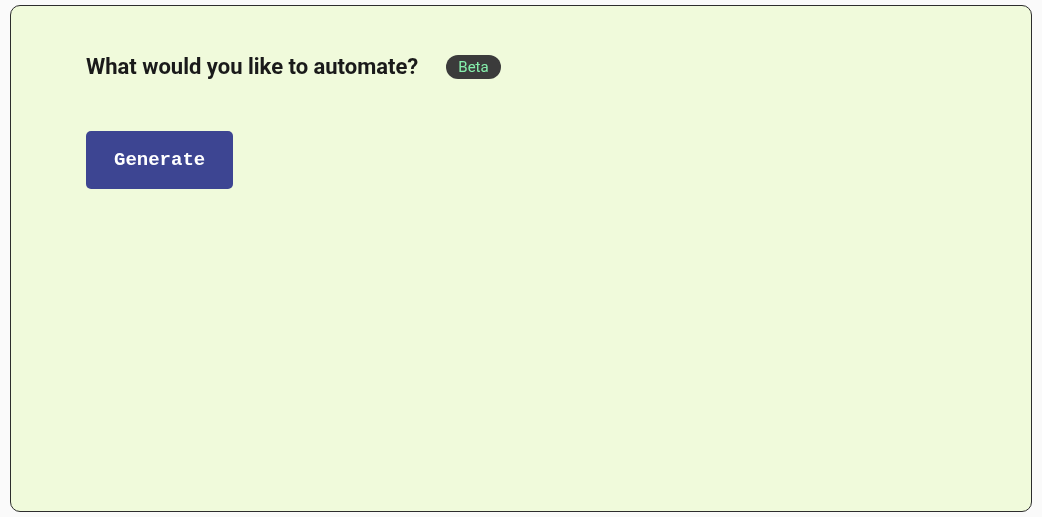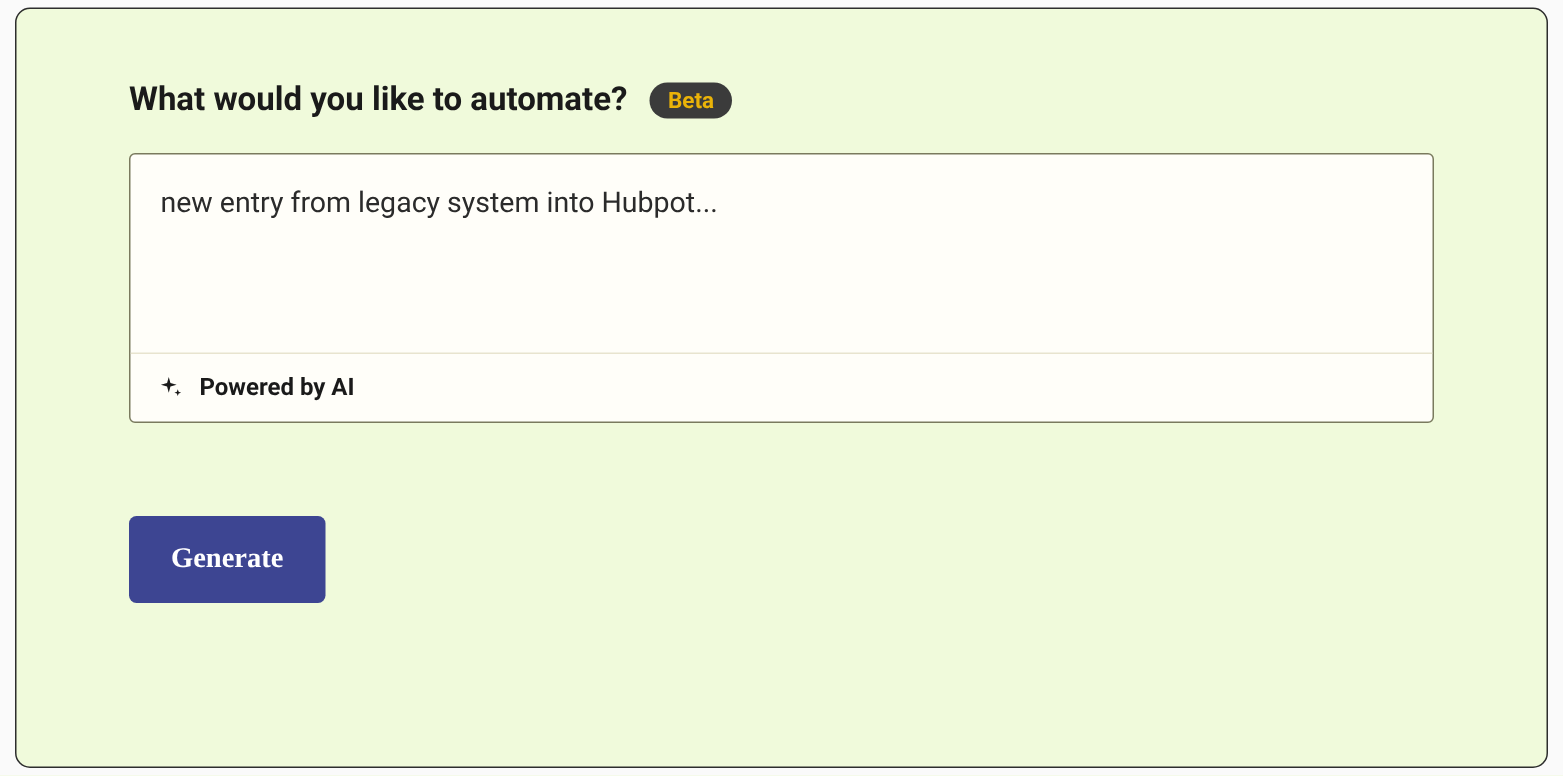--- a/index.html
+++ b/index.html
@@ -19,33 +19,33 @@
       border: 1px solid #2d2d2d;
       border-radius: 10px;
       margin: 5px 10px;
       padding: 48px 75px 40px 75px;
       height: 507px;
       position: relative;
     }
     .header-row {
       display: flex;
       align-items: center;
-      gap: 15px;
-      margin-bottom: 23px;
+      gap: 28px;
+      margin-bottom: 8px;
     }
     .heading {
       font-size: 22px;
       font-weight: 700;
       color: #1a1a1a;
     }
     .beta-badge {
       background: #3b3b3b;
-      color: #eab308;
+      color: #86efac;
       font-size: 15px;
-      font-weight: 700;
+      font-weight: 400;
       padding: 3px 12px;
       border-radius: 14px;
     }
     .input-box {
       background: #fffef9;
       border: 1px solid #7a7a5e;
       border-radius: 4px;
       overflow: hidden;
     }
     .textarea {
@@ -89,52 +89,42 @@
       text-decoration: underline;
       color: #3f3f3f;
       font-size: 17px;
       cursor: pointer;
       background: none;
       border: none;
       padding: 0;
       font-family: inherit;
     }
     .generate-btn {
-      margin-top: 62px;
+      margin-top: 44px;
       background: #3d4592;
       color: #fff;
       border: none;
       border-radius: 5px;
       font-size: 19px;
       font-weight: 700;
       padding: 18px 28px;
       cursor: pointer;
-      font-family: Liberation Serif, serif;
+      font-family: Liberation Mono, monospace;
     }
     .sparkle-icon {
       flex-shrink: 0;
     }
   </style>
 </head>
 <body>
 
 <div class="panel">
 
   <div class="header-row">
     <h2 class="heading">What would you like to automate?</h2>
     <span class="beta-badge">Beta</span>
   </div>
 
-  <div class="input-box">
-    <textarea class="textarea" style="">new entry from legacy system into Hubpot...</textarea>
-    <div class="powered-row">
-      <svg class="sparkle-icon" width="18" height="18" viewBox="0 0 24 24" fill="none" stroke="#1a1a1a" stroke-width="2">
-        <path d="M10 3 L11.5 8.5 L17 10 L11.5 11.5 L10 17 L8.5 11.5 L3 10 L8.5 8.5 Z" fill="#1a1a1a" stroke="none"></path>
-        <path d="M18 14 L18.8 16.2 L21 17 L18.8 17.8 L18 20 L17.2 17.8 L15 17 L17.2 16.2 Z" fill="#1a1a1a" stroke="none"></path>
-      </svg>
-      <span class="powered-label">Powered by AI</span>
-    </div>
-  </div>
 
 
   <button class="generate-btn">Generate</button>
 
 </div>
 
 </body></html>

